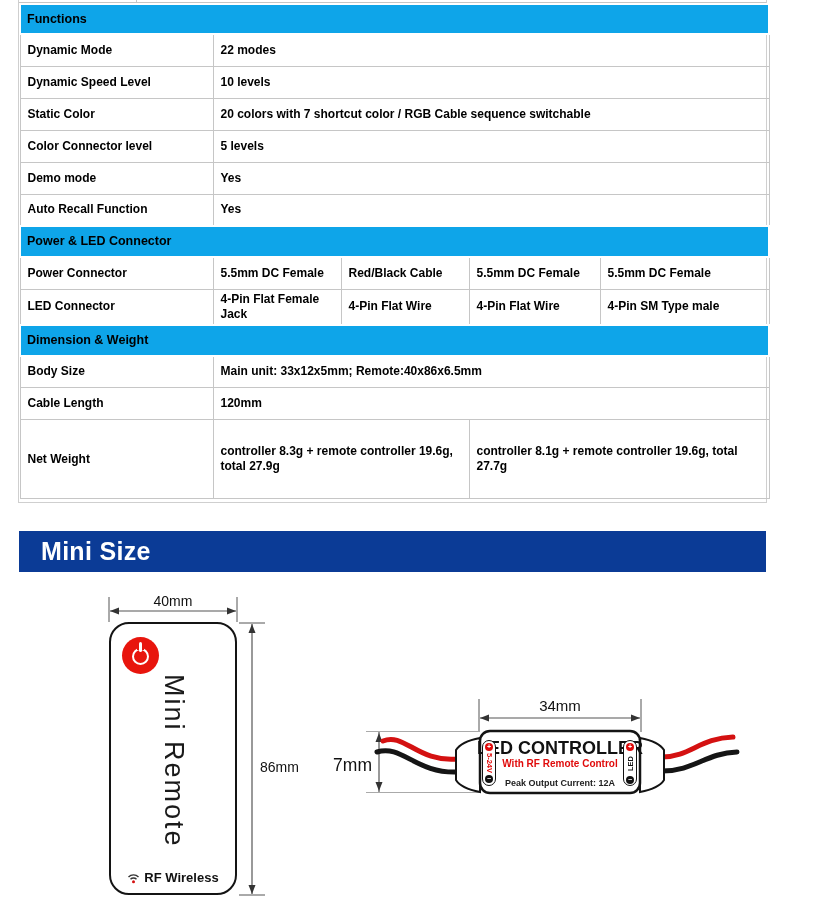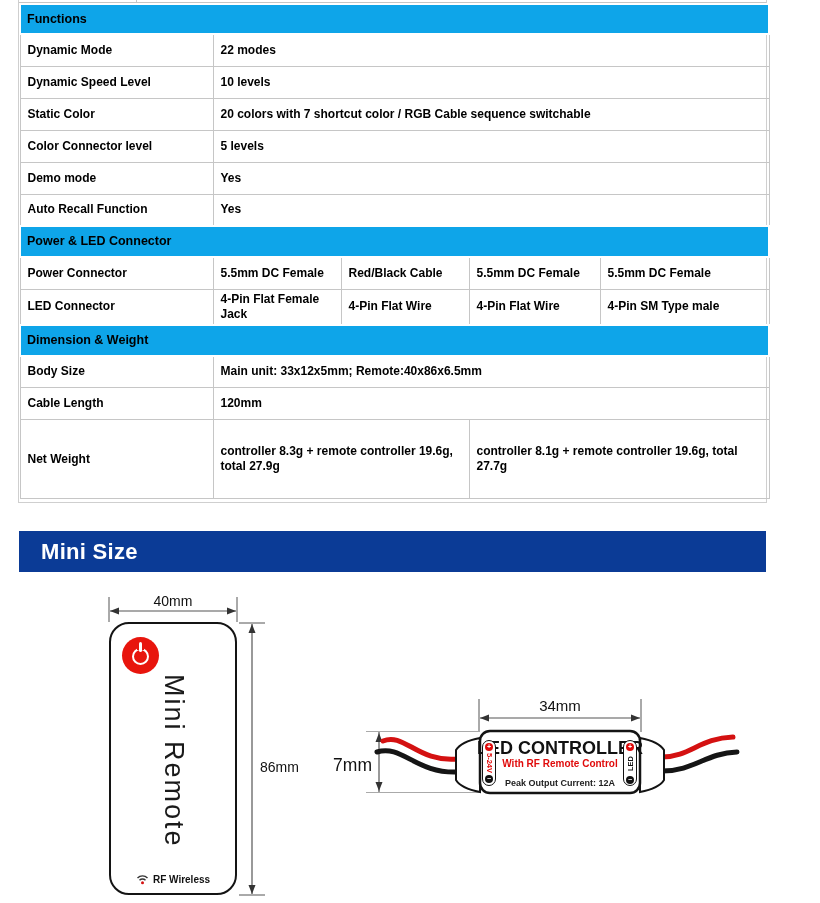--- a/index.html
+++ b/index.html
@@ -22,21 +22,21 @@
     line-height:15px; vertical-align:middle; color:#000;
   }
   tr.hdr td {
     background:#0ea5e9; border:2px solid #ffffff; font-size:12.5px; padding-left:6px;
   }
 
   
   .banner {
     position:absolute; left:19px; top:531px; width:747px; height:41px;
     background:#0B3B96; color:#fff; display:flex; align-items:center;
-    font-size:22px; font-weight:bold; padding-left:22px; letter-spacing:.3px;
+    font-size:25px; font-weight:bold; padding-left:22px; letter-spacing:.3px;
   }
 
   
   .diagram { position:absolute; left:12px; top:575px; width:820px; height:328px; }
   .diagram svg.dims { position:absolute; left:0; top:0; }
 
   .remote-body {
     position:absolute; left:97px; top:47px; width:128px; height:273px;
     background:#fff; border:2.5px solid #141414; border-radius:20px;
   }
@@ -45,21 +45,21 @@
   .pwr-notch { position:absolute; left:15px; top:4px; width:7px; height:9px; background:#E8150D; }
   .pwr-bar { position:absolute; left:16.8px; top:5px; width:3.5px; height:10px; background:#fff; border-radius:2px; }
   .remote-label {
     position:absolute; left:0; right:0; top:40px; bottom:36px;
     writing-mode:vertical-rl; text-orientation:sideways;
     display:flex; align-items:center; justify-content:center;
     font-size:27px; letter-spacing:2px; color:#1a1a1a;
   }
   .remote-footer {
     position:absolute; left:0; right:0; bottom:8px; display:flex; gap:4px;
-    align-items:center; justify-content:center; font-size:10px; font-weight:bold; color:#111;
+    align-items:center; justify-content:center; font-size:13px; font-weight:bold; color:#111;
   }
 
   .ctrl-text {
     position:absolute; left:487px; top:160px; width:122px; height:56px;
     display:flex; flex-direction:column; align-items:center; justify-content:center;
     text-align:center; line-height:1.15;
   }
   .ctrl-title { font-size:18px; font-weight:bold; color:#111; white-space:nowrap; }
   .ctrl-sub { font-size:10px; font-weight:bold; color:#E00B0B; white-space:nowrap; }
   .ctrl-peak { font-size:9px; font-weight:bold; color:#222; white-space:nowrap; margin-top:8px; }

